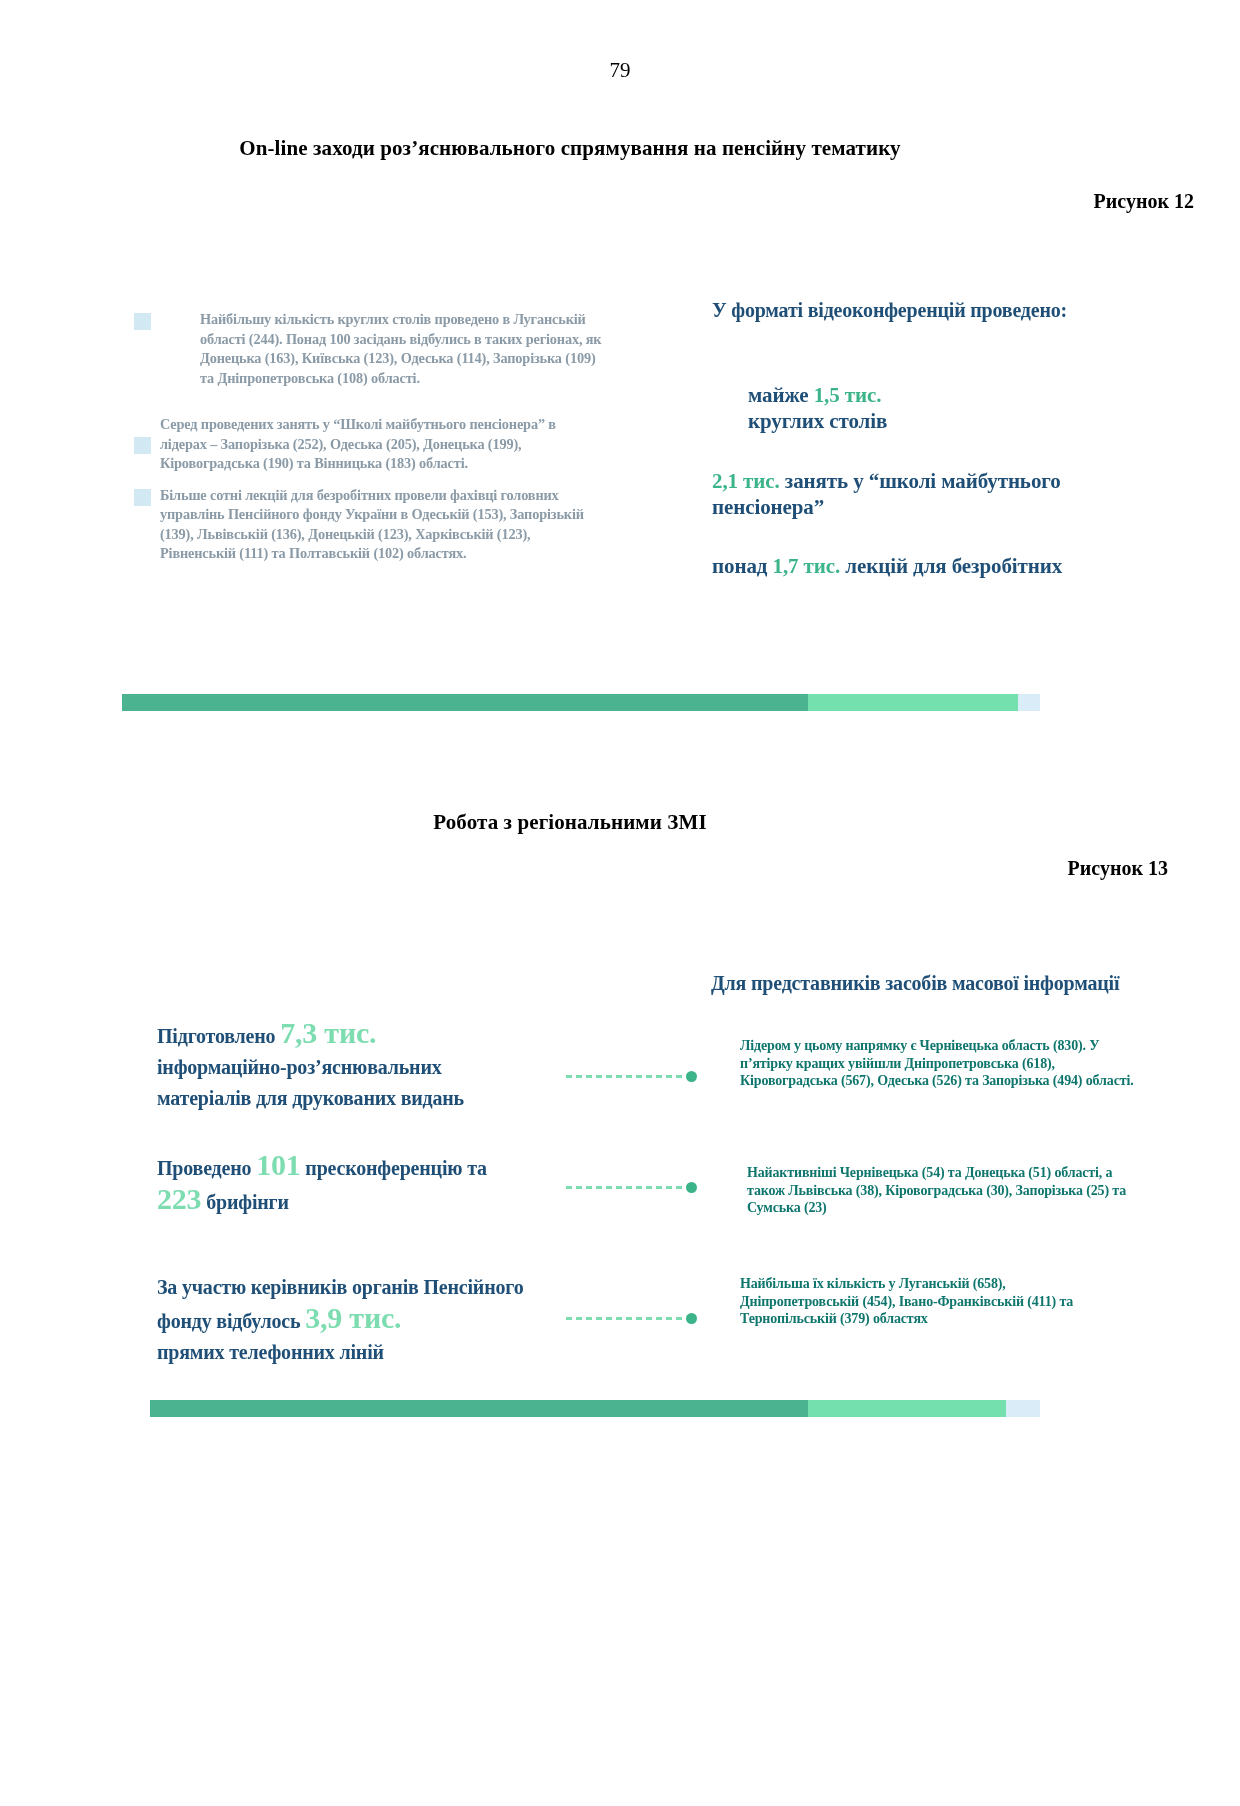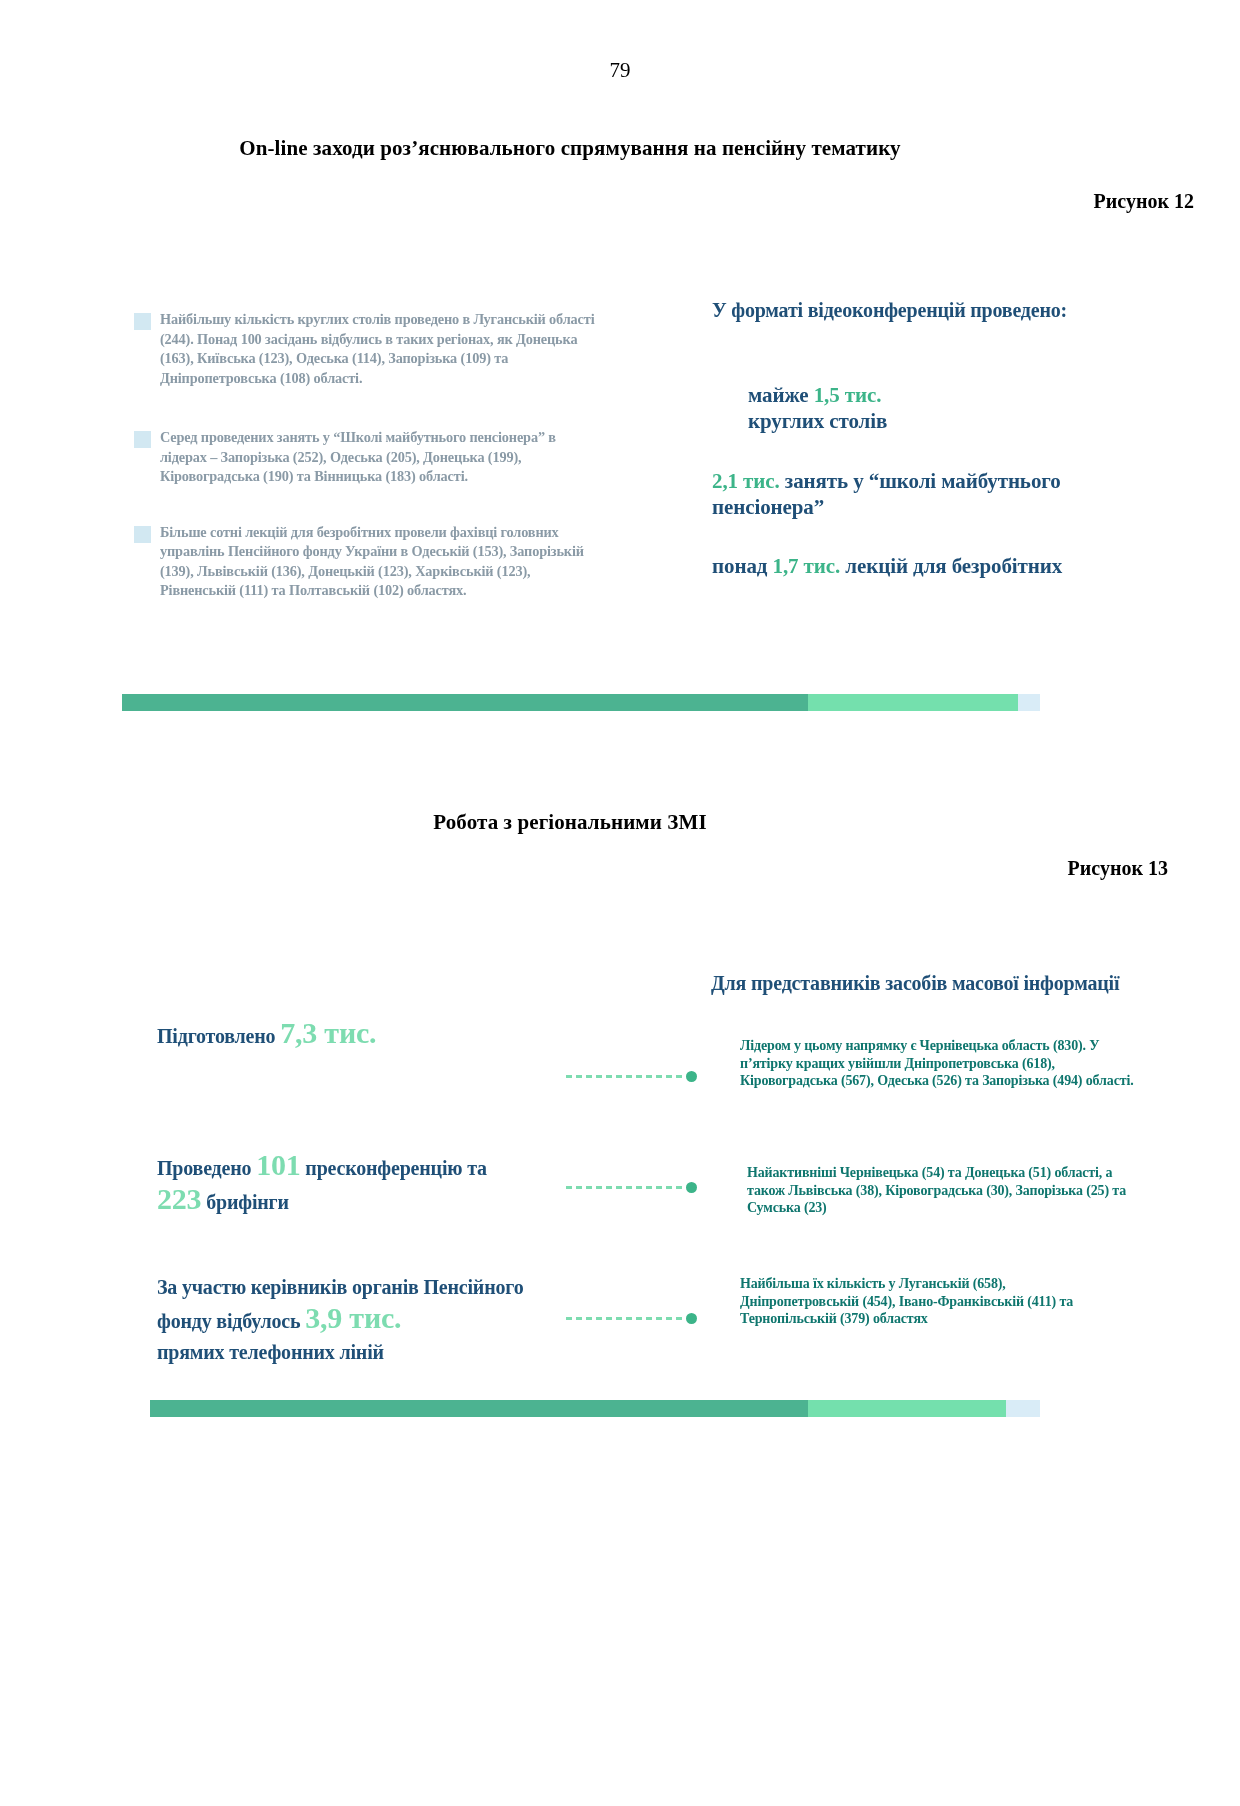--- a/index.html
+++ b/index.html
@@ -163,26 +163,26 @@
 
 <div class="page-number">79</div>
 
 <div class="fig-title" style="top:136px;">On-line заходи роз’яснювального спрямування на пенсійну тематику</div>
 <div class="fig-caption" style="top:190px; left:0; width:1194px; text-align:right;">Рисунок 12</div>
 
 <div class="figure">
 
   <div class="bullets" style="top:310px; left:134px; width:470px;">
 
-    <div class="bullet-row" style="margin-bottom:40px;">
+    <div class="bullet-row" style="margin-bottom:27px;gap:40px;">
       <span class="bullet-marker"></span>
       <span class="bullet-text" style="width:440px;">Найбільшу кількість круглих столів проведено в Луганській області (244). Понад 100 засідань відбулись в таких регіонах, як Донецька (163), Київська (123), Одеська (114), Запорізька (109) та Дніпропетровська (108) області.</span>
     </div>
 
-    <div class="bullet-row" style="margin-bottom:36px;">
+    <div class="bullet-row" style="margin-bottom:12px;align-items:center;">
       <span class="bullet-marker"></span>
       <span class="bullet-text" style="width:440px;">Серед проведених занять у “Школі майбутнього пенсіонера” в лідерах – Запорізька (252), Одеська (205), Донецька (199), Кіровоградська (190) та Вінницька (183) області.</span>
     </div>
 
     <div class="bullet-row">
       <span class="bullet-marker"></span>
       <span class="bullet-text" style="width:442px;">Більше сотні лекцій для безробітних провели фахівці головних управлінь Пенсійного фонду України в Одеській (153), Запорізькій (139), Львівській (136), Донецькій (123), Харківській (123), Рівненській (111) та Полтавській (102) областях.</span>
     </div>
 
   </div>
@@ -213,20 +213,22 @@
 
 <div class="fig-title" style="top:810px;">Робота з регіональними ЗМІ</div>
 <div class="fig-caption" style="top:857px; left:0; width:1168px; text-align:right;">Рисунок 13</div>
 
 <div class="figure">
 
   <div class="panel-heading" style="top:972px; left:711px;">Для представників засобів масової інформації</div>
 
   <div class="stat-block" style="top:1018px; left:157px; width:400px;">
     <span>Підготовлено </span><span class="hugenum">7,3 тис.</span><br>
+    <span style="white-space:pre-line;">інформаційно-роз’яснювальних
+матеріалів для друкованих видань</span>
   </div>
   <div class="connector" style="top:1071px; left:566px;">
     <div class="dots"></div>
     <div class="dot-end"></div>
   </div>
   <div class="note-block" style="top:1037px; left:740px; width:460px;">Лідером у цьому напрямку є Чернівецька область (830). У
 п’ятірку кращих увійшли Дніпропетровська (618),
 Кіровоградська (567), Одеська (526) та Запорізька (494) області.</div>
 
   <div class="stat-block" style="top:1150px; left:157px; width:400px;">

